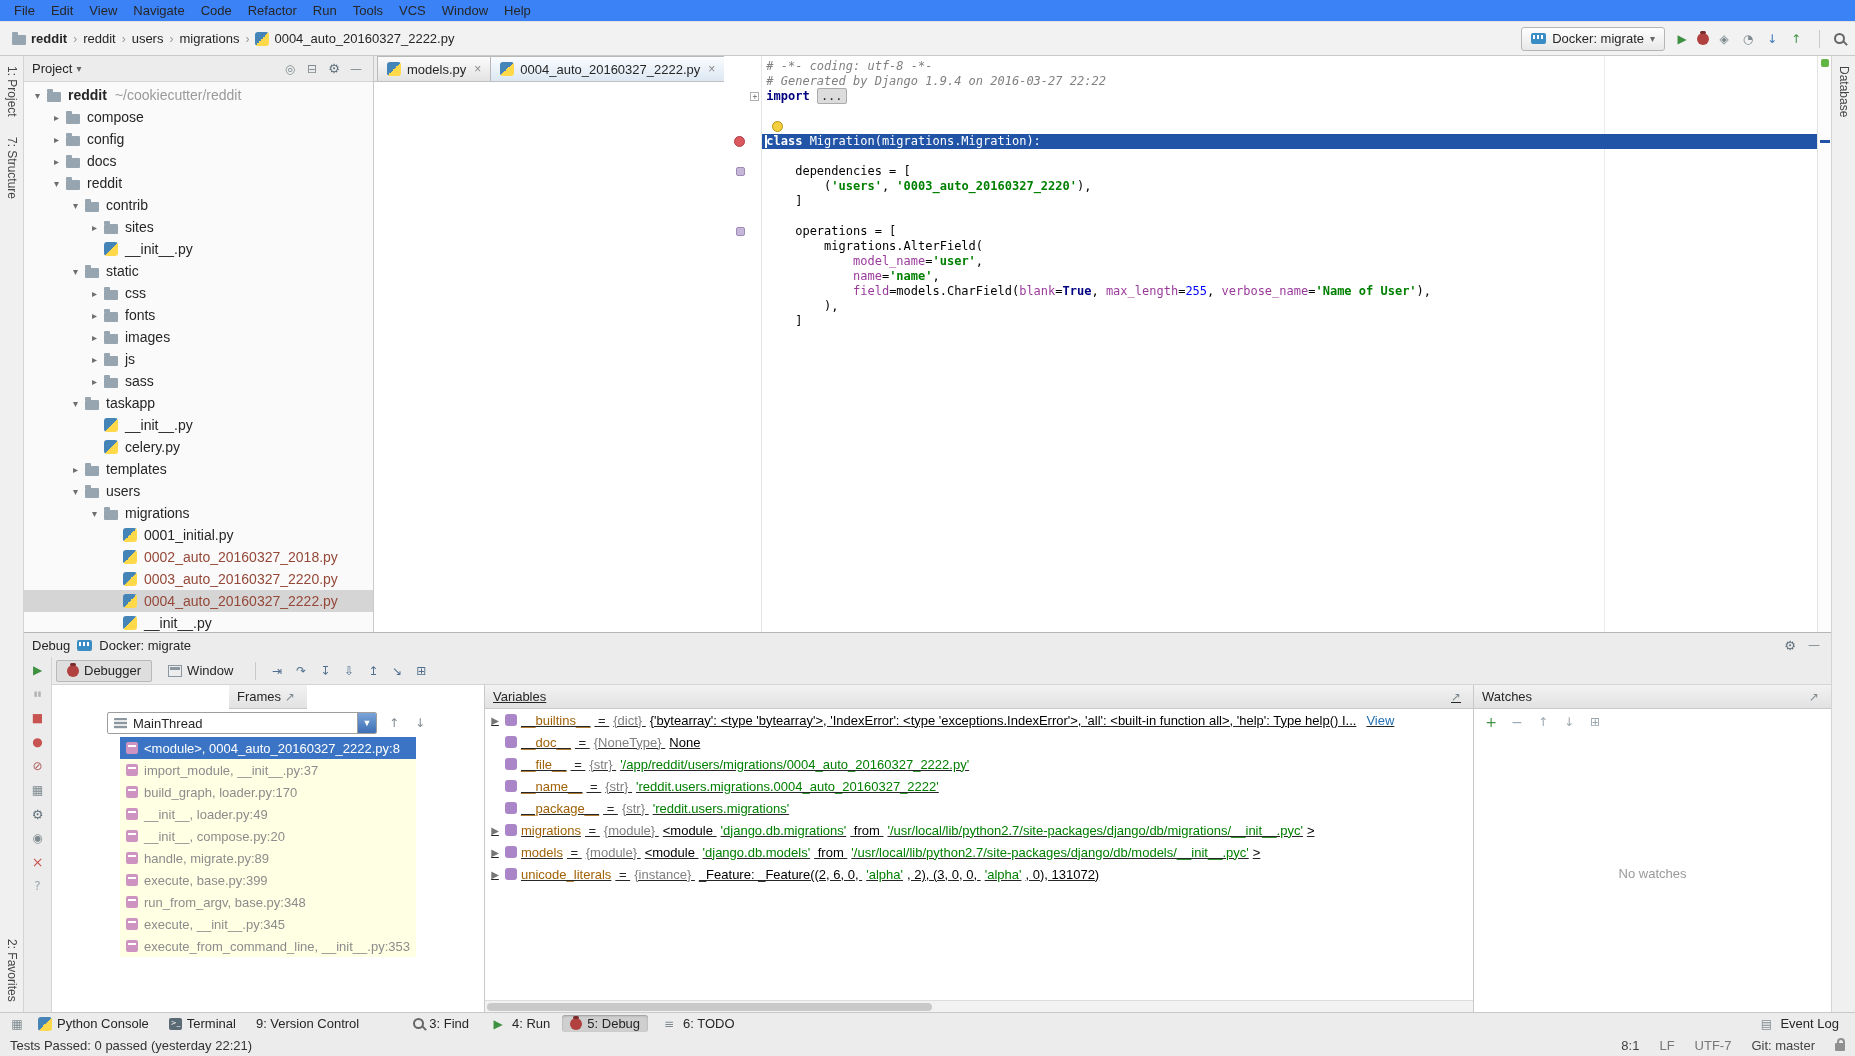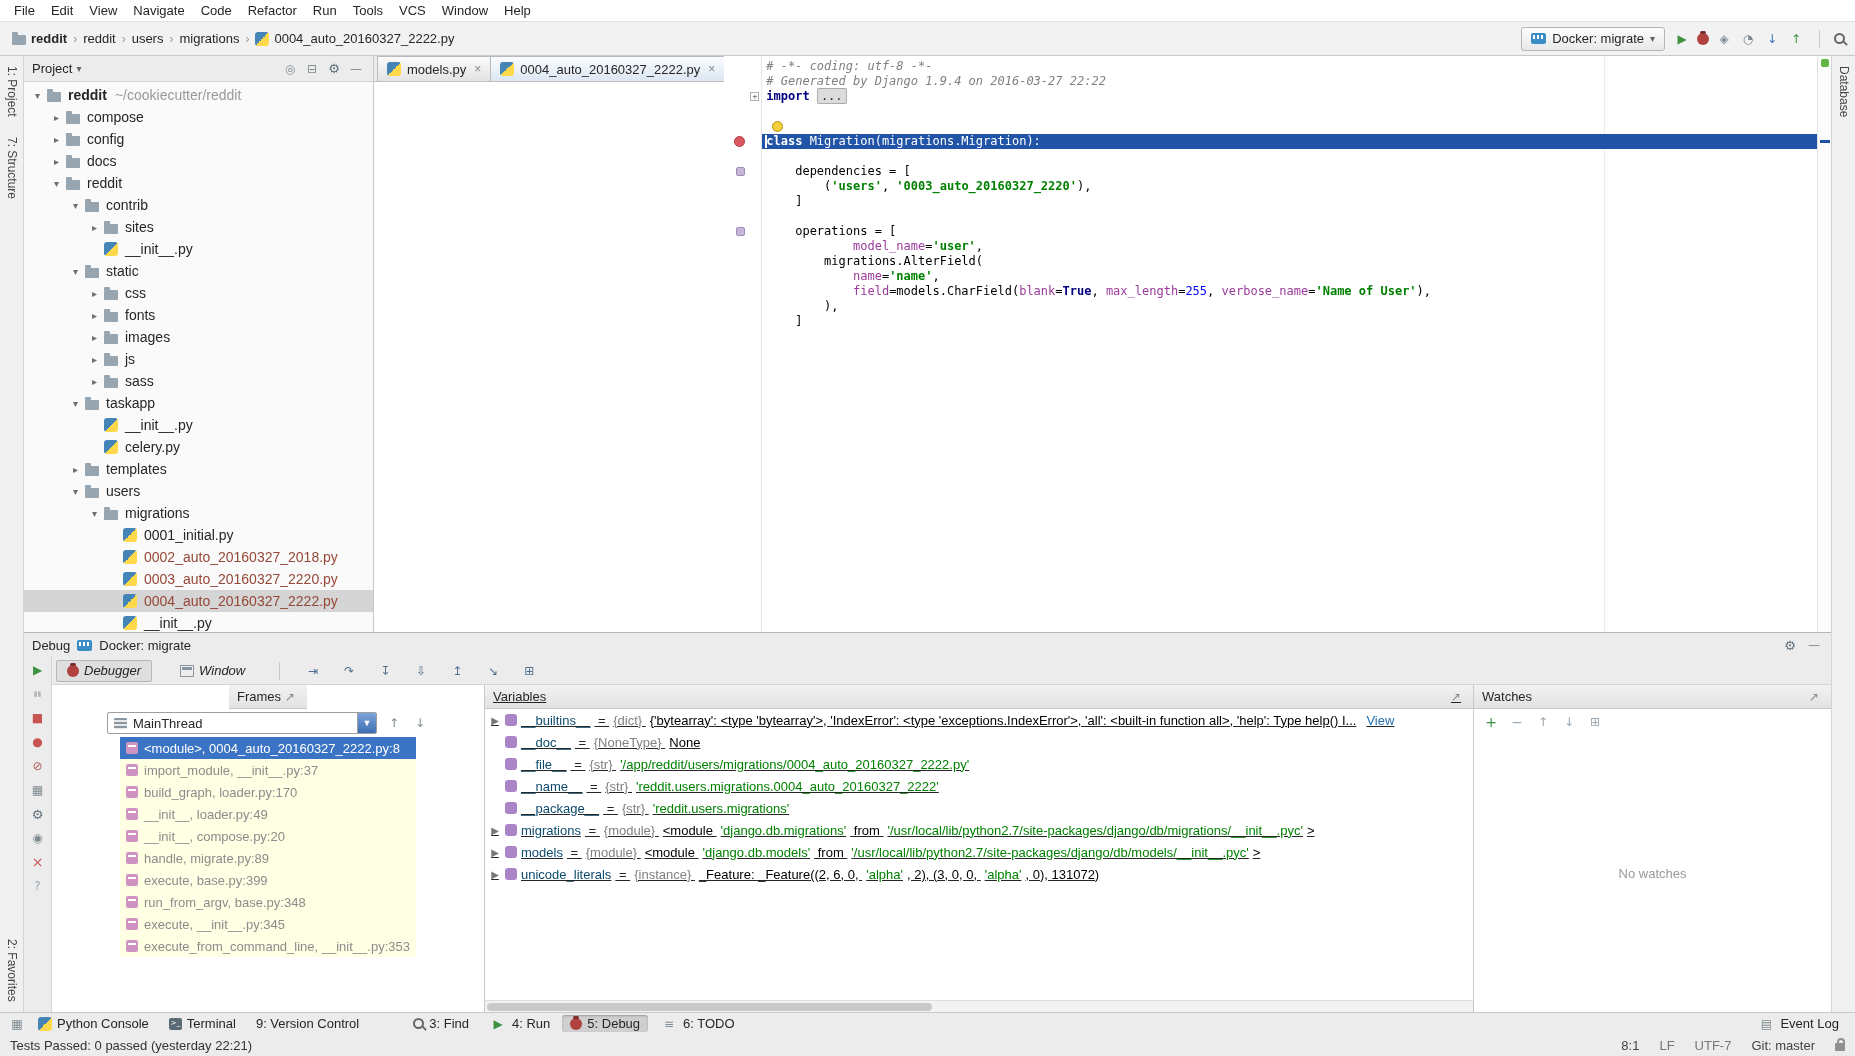--- a/index.html
+++ b/index.html
@@ -34,21 +34,21 @@
   .ic-frame { width: 12px; height: 12px; border-radius: 2px; background: #CE93C0; position: relative; }
   .ic-frame::before { content: ''; position: absolute; left: 2px; top: 3px; right: 2px; height: 2px; background: #fff; }
   .ic-var { width: 12px; height: 12px; border-radius: 3px; background: #AA86C8; }
   .ic-thread { width: 13px; height: 11px; border-radius: 1px;
                background: repeating-linear-gradient(180deg, #8A97A0 0 2px, #E8E8E8 2px 4px); }
 
   .bold { font-weight: bold; }
   .vsep { width: 1px; height: 18px; background: #C9C9C9; margin: 0 6px; }
 
   
-  .menubar { height: 22px; display: flex; align-items: center; background: #ffffff;
+  .menubar { height: 22px; display: flex; align-items: center; background: #3b82f6;
              border-bottom: 1px solid #E0E0E0; padding-left: 6px; }
   .menu-item { padding: 2px 8px; }
   .toolbar { height: 34px; display: flex; align-items: center; background: #F2F2F2;
              border-bottom: 1px solid #C9C9C9; padding: 0 10px; }
   .crumbs { display: flex; align-items: center; }
   .crumb { display: flex; align-items: center; gap: 5px; padding: 0 2px; }
   .crumb-sep { color: #999; padding: 0 4px; font-size: 12px; }
   .tb-right { margin-left: auto; display: flex; align-items: center; gap: 8px; }
   .runcfg { display: flex; align-items: center; gap: 6px; height: 24px; padding: 0 9px;
             background: linear-gradient(#FEFEFE, #E8E8E8); border: 1px solid #B6B6B6; border-radius: 3px; }
@@ -123,22 +123,22 @@
 
   
   .debug-panel { height: 380px; flex: none; border-top: 1px solid #B6B6B6; background: #ECECEC;
                  display: flex; flex-direction: column; }
   .dbg-header { height: 24px; flex: none; display: flex; align-items: center; gap: 7px; padding: 0 8px; }
   .dbg-header .spacer { flex: 1; }
   .dbg-body { flex: 1; min-height: 0; display: flex; }
   .dbg-lefttb { width: 28px; flex: none; border-right: 1px solid #D4D4D4; display: flex;
                 flex-direction: column; align-items: center; padding-top: 4px; gap: 6px; }
   .dbg-main { flex: 1; min-width: 0; display: flex; flex-direction: column; }
-  .dbg-tabs { height: 28px; flex: none; display: flex; align-items: center; gap: 18px;
-              padding-left: 4px; border-bottom: 1px solid #D4D4D4; font-style: italic; }
+  .dbg-tabs { height: 28px; flex: none; display: flex; align-items: center; gap: 6px;
+              padding-left: 4px; border-bottom: 1px solid #D4D4D4; }
   .dbg-tab { display: flex; align-items: center; gap: 5px; height: 22px; padding: 0 10px; border-radius: 2px; }
   .dbg-tab.active { background: #DEDEDE; border: 1px solid #B8B8B8; }
   .dbg-cols { flex: 1; min-height: 0; display: flex; }
   .col { display: flex; flex-direction: column; min-width: 0; border-right: 1px solid #C9C9C9; background: #fff; }
   .col.frames { width: 433px; flex: none; align-items: center; }
   .col.vars { flex: 1; text-decoration: underline; }
   .col.watches { width: 357px; flex: none; border-right: none; }
   .col-h { height: 24px; flex: none; background: linear-gradient(#F2F2F2, #E2E2E2);
            border-bottom: 1px solid #C9C9C9; display: flex; align-items: center; padding: 0 8px; }
   .col-h .flt { margin-left: auto; }
@@ -152,21 +152,21 @@
   .frames-list { flex: 1; overflow: hidden; }
   .frame-row { height: 22px; display: flex; align-items: center; gap: 6px; padding: 0 6px;
                white-space: nowrap; background: #fff; }
   .frame-row.lib { background: #FFFFE4; color: #8C8C8C; }
   .frame-row.sel { background: #3B74C4; color: #fff; }
   .vars-list { flex: 1; overflow: hidden; background: #fff; }
   .var-row { height: 22px; display: flex; align-items: center; gap: 4px; padding: 0 4px;
              white-space: pre; overflow: hidden; }
   .var-arrow { width: 12px; flex: none; text-align: center; color: #777; font-size: 10px;
                font-family: "DejaVu Sans", sans-serif; }
-  .var-name { color: #0c4a6e; }
+  .var-name { color: #a16207; }
   .var-type { color: #808080; }
   .vp-v { color: #000; }
   .vp-s { color: #008000; }
   .vp-link { color: #2470B3; margin-left: 6px; }
   .hscroll { height: 12px; flex: none; background: #F2F2F2; border-top: 1px solid #DDD; position: relative; }
   .hscroll .thumb { position: absolute; left: 2px; top: 2px; height: 8px; width: 45%;
                     background: #C9C9C9; border-radius: 4px; }
   .watches-tb { height: 26px; flex: none; display: flex; align-items: center; gap: 8px; padding: 0 8px; background: #fff; }
   .no-watches { flex: 1; display: flex; align-items: center; justify-content: center; color: #9A9A9A; background: #fff; }
 
@@ -512,25 +512,25 @@
                 <div class="cl-c"></div>
               </div>
               <div class="cl">
                 <div class="cl-g">
                   <div class="gattr"></div>
                 </div>
                 <div class="cl-c"><span class="t-p">    operations = [</span></div>
               </div>
               <div class="cl">
                 <div class="cl-g"></div>
+                <div class="cl-c"><span class="t-p">        migrations.AlterField(</span></div>
+              </div>
+              <div class="cl">
+                <div class="cl-g"></div>
                 <div class="cl-c"><span class="t-p">            </span><span class="t-kw">model_name</span><span class="t-p">=</span><span class="t-s">'user'</span><span class="t-p">,</span></div>
-              </div>
-              <div class="cl">
-                <div class="cl-g"></div>
-                <div class="cl-c"><span class="t-p">        migrations.AlterField(</span></div>
               </div>
               <div class="cl">
                 <div class="cl-g"></div>
                 <div class="cl-c"><span class="t-p">            </span><span class="t-kw">name</span><span class="t-p">=</span><span class="t-s">'name'</span><span class="t-p">,</span></div>
               </div>
               <div class="cl">
                 <div class="cl-g"></div>
                 <div class="cl-c"><span class="t-p">            </span><span class="t-kw">field</span><span class="t-p">=models.CharField(</span><span class="t-kw">blank</span><span class="t-p">=</span><span class="t-k">True</span><span class="t-p">, </span><span class="t-kw">max_length</span><span class="t-p">=</span><span class="t-n">255</span><span class="t-p">, </span><span class="t-kw">verbose_name</span><span class="t-p">=</span><span class="t-s">'Name of User'</span><span class="t-p">),</span></div>
               </div>
               <div class="cl">

